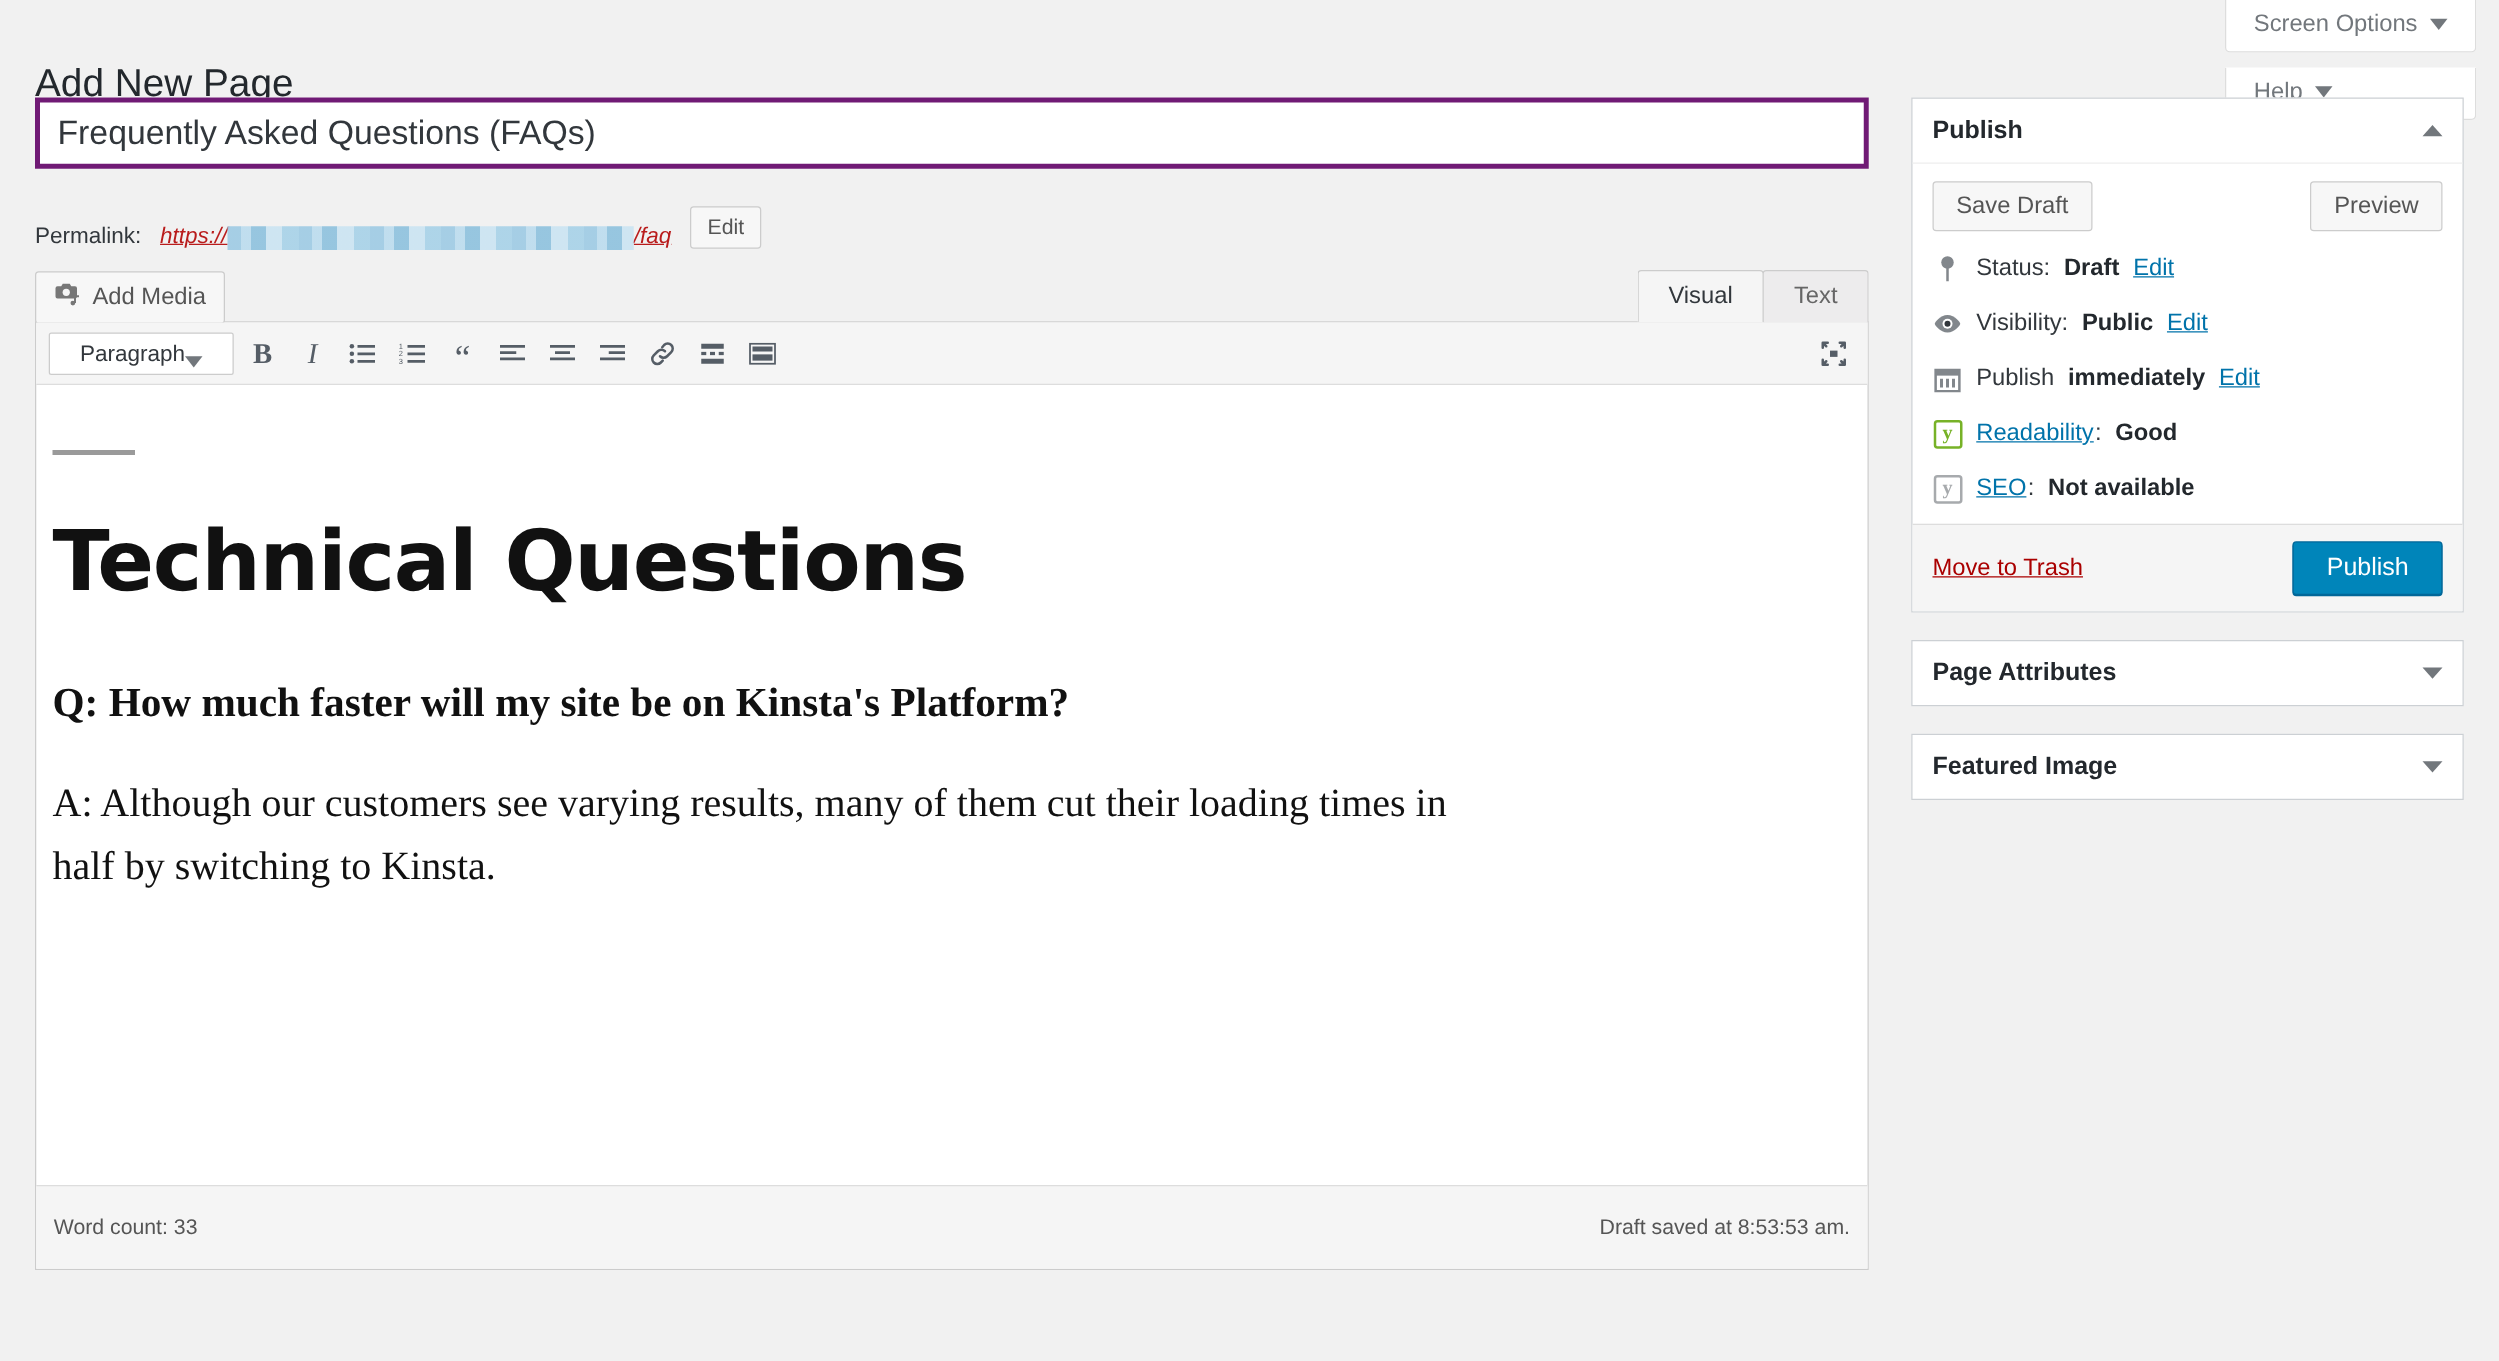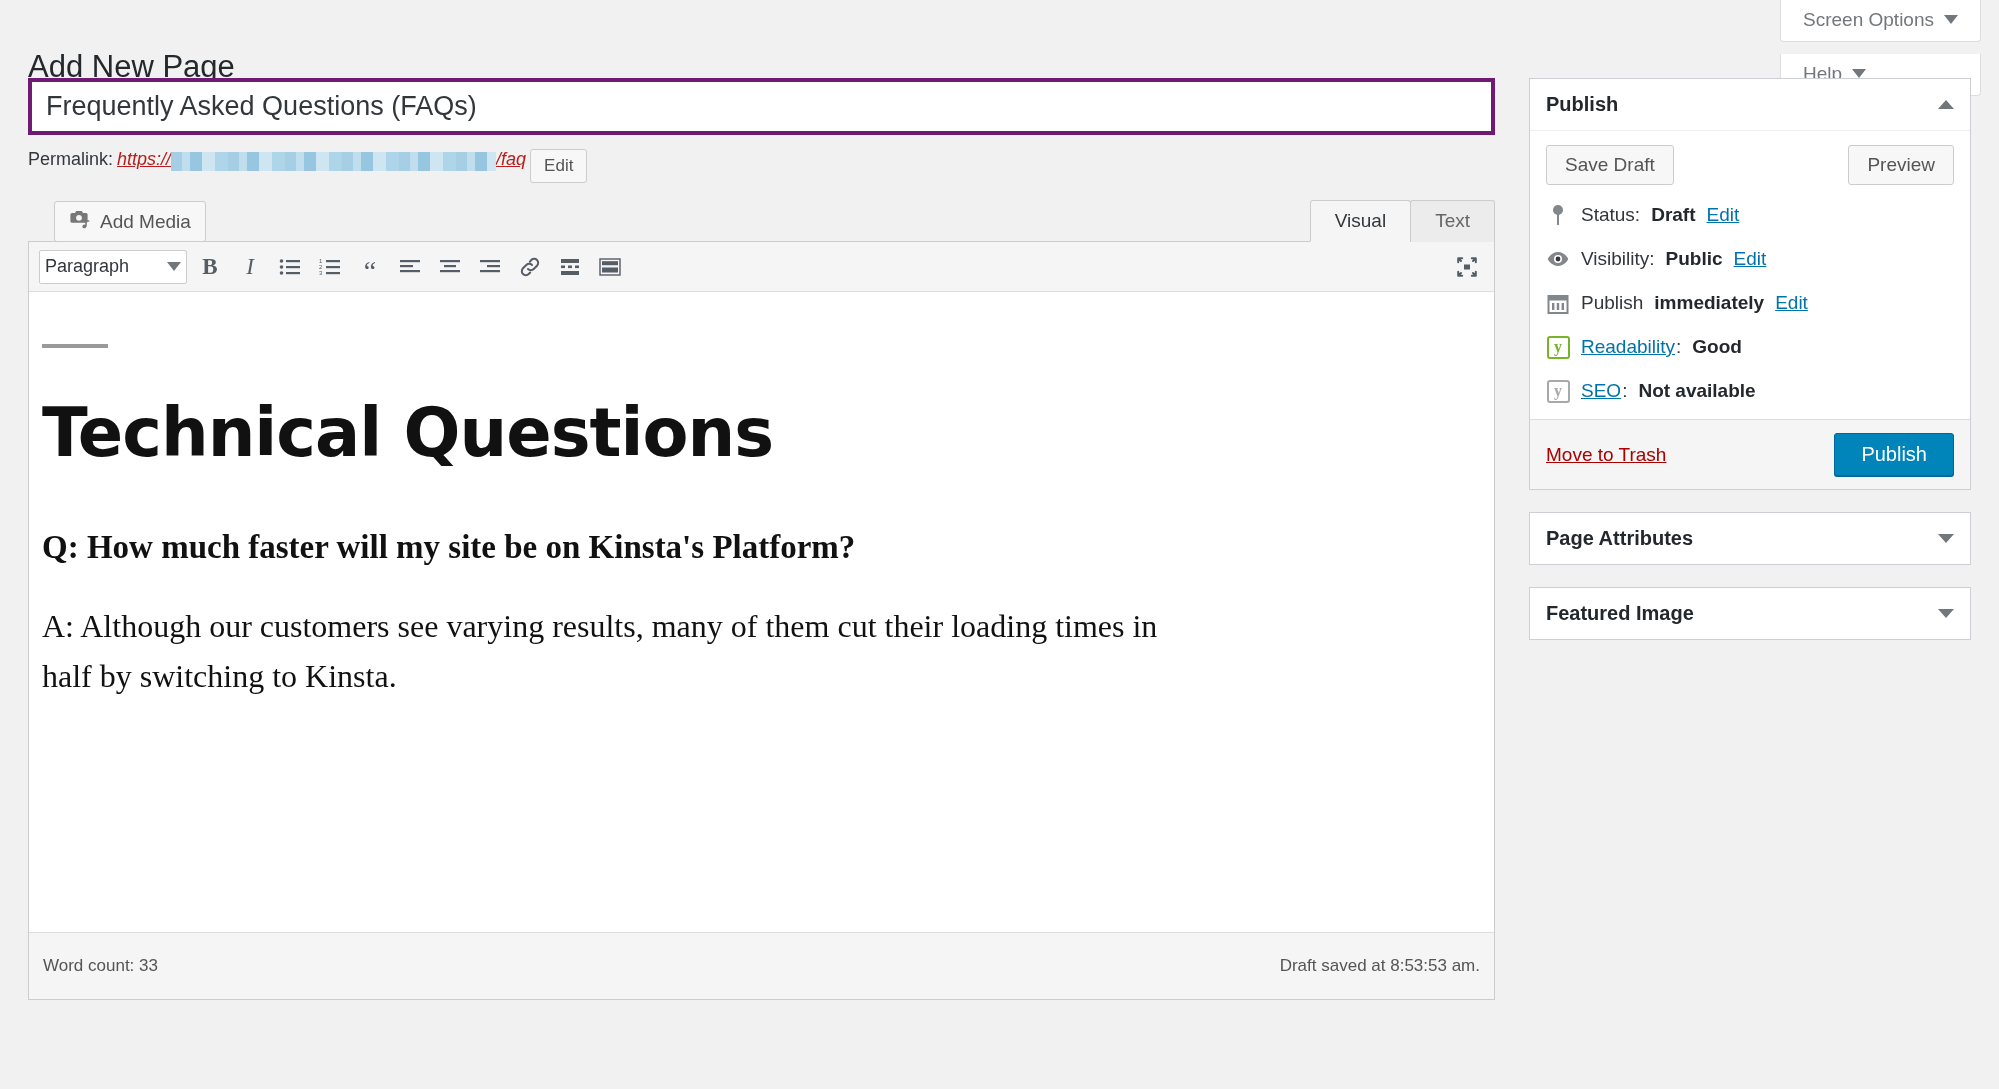--- a/index.html
+++ b/index.html
@@ -30,59 +30,59 @@
 
   
   .editor-col { position: absolute; left: 28px; top: 78px; width: 1467px; }
 
   .title-input {
     width: 100%; height: 57px; background: #fff; border: 4px solid #701a75;
     font-size: 27px; color: #32373c; padding: 0 14px; outline: none;
     font-family: "Liberation Sans", sans-serif;
   }
 
-  .permalink-row { display: flex; align-items: flex-start; gap: 4px; margin-top: 14px; height: 34px; }
+  .permalink-row { display: flex; align-items: flex-end; gap: 15px; margin-top: 30px; height: 34px; }
   .permalink-label { font-size: 18px; color: #32373c; }
   .permalink-link { font-size: 18px; color: #b91c1c; text-decoration: underline; display: flex; align-items: center; font-style: italic; }
   .redacted {
     display: inline-block; width: 325px; height: 19px; margin: 0 0 -3px 0;
     background:
       repeating-linear-gradient(90deg,#9fcbe4 0 11px,#bcdcee 11px 19px,#8fc2de 19px 31px,#cbe4f2 31px 44px,#a8d2e8 44px 57px);
     opacity: .92;
   }
   .edit-btn {
     background: #f7f7f7; border: 1px solid #ccc; border-radius: 3px;
     font-size: 17px; color: #555; padding: 5px 13px; cursor: pointer; line-height: 1.3;
   }
 
   
   .media-row { position: relative; margin-top: 18px; height: 40px; }
   .add-media-btn {
     display: inline-flex; align-items: center; gap: 9px;
     background: #f7f7f7; border: 1px solid #ccc; border-radius: 3px;
-    font-size: 19px; color: #555; padding: 7px 14px; cursor: pointer; margin-left: 26px;
+    font-size: 19px; color: #555; padding: 7px 14px; cursor: pointer;
   }
   .ed-tabs { position: absolute; right: 0; bottom: -1px; display: flex; }
   .ed-tab {
     border: 1px solid #ccc; padding: 9px 24px; font-size: 19px; cursor: pointer;
     background: #edeced; color: #666; border-bottom: none; margin-left: -1px;
     border-radius: 3px 3px 0 0;
   }
   .ed-tab.active { background: #f5f5f5; color: #32373c; border-bottom: 1px solid #f5f5f5; }
 
   
   .editor-box { border: 1px solid #ccc; background: #fff; }
   .toolbar {
     display: flex; align-items: center; gap: 3px; background: #f5f5f5;
     border-bottom: 1px solid #ddd; padding: 8px 10px; height: 50px; position: relative;
   }
   .format-select {
     background: #fff; border: 1px solid #ccc; border-radius: 2px;
-    font-size: 18px; color: #32373c; padding: 5px 5px; width: 148px;
-    display: flex; align-items: center; justify-content: space-between; cursor: pointer;
+    font-size: 18px; color: #32373c; padding: 5px 24px; width: 148px;
+    display: flex; align-items: flex-end; justify-content: space-between; cursor: pointer;
     height: 34px;
   }
   .tb-btn {
     width: 34px; height: 34px; display: flex; align-items: center; justify-content: center;
     cursor: pointer; color: #555d66; border-radius: 2px; margin-left: 3px;
   }
   .tb-btn.bold { font-weight: bold; font-size: 23px; font-family:"Liberation Serif", serif; }
   .tb-btn.italic { font-style: italic; font-size: 23px; font-family:"Liberation Serif", serif; }
   .tb-btn.quote { font-size: 28px; font-family:"Liberation Serif", serif; line-height: .6; padding-top:10px;}
   .tb-spacer { flex: 1; }

